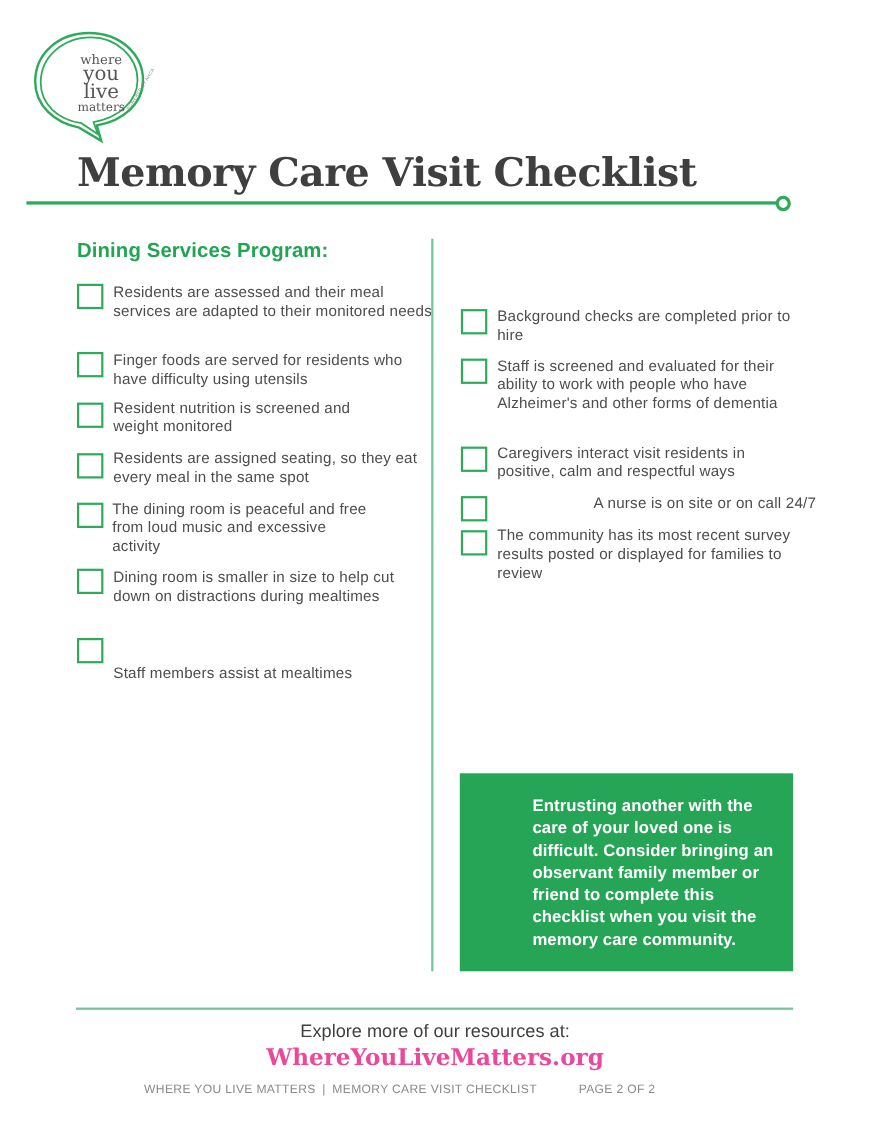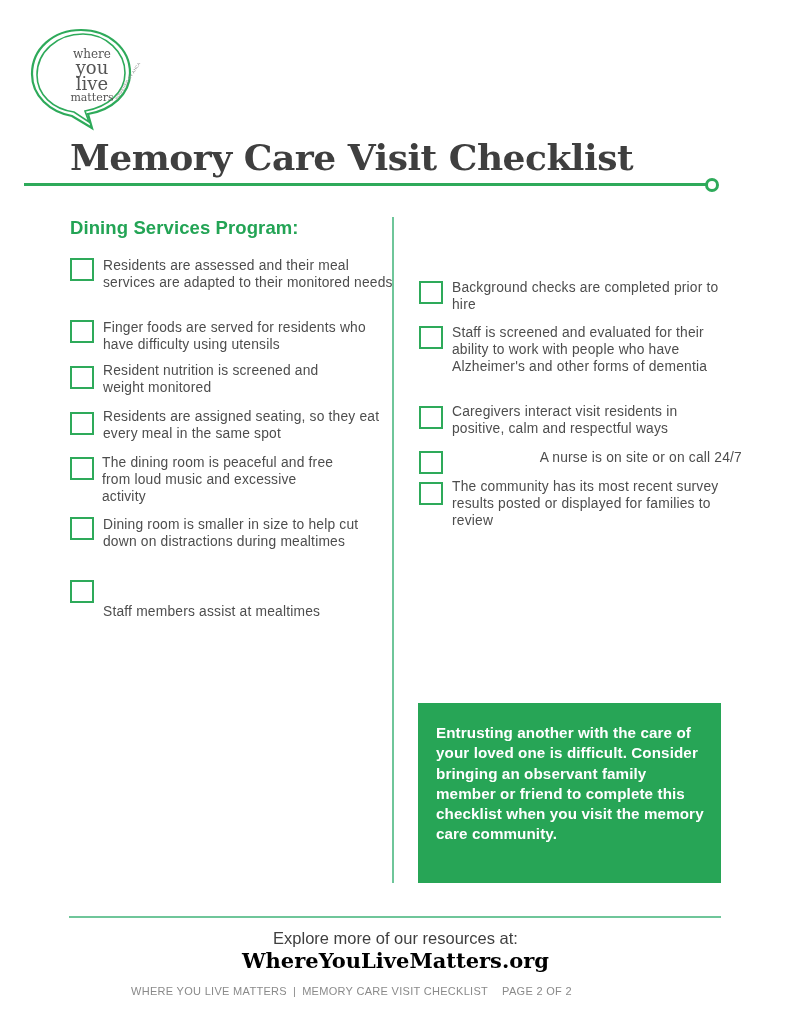--- a/index.html
+++ b/index.html
@@ -64,42 +64,43 @@
     }
 
     
     .callout {
       position: absolute; left: 418px; top: 703px; width: 303px; height: 180px;
       background: #27a556; padding: 20px 14px 0 18px;
     }
     .callout-text {
       font-weight: bold; font-size: 15.2px; line-height: 20.3px; color: #ffffff;
       letter-spacing: 0.1px;
+      margin-left: 48px;
     }
 
     
     .footer-rule {
       position: absolute; left: 69px; top: 916px; width: 652px; height: 2px;
       background: #6fc69a;
     }
     .footer-explore {
       position: absolute; left: 0; top: 929px; width: 791px; text-align: center;
       font-size: 16.5px; color: #3f3f3f;
     }
     .footer-url {
       position: absolute; left: 0; top: 948px; width: 791px; text-align: center;
       font-family: "DejaVu Serif", "Liberation Serif", serif;
-      font-weight: bold; font-size: 21px; color: #000000;
+      font-weight: bold; font-size: 21px; color: #ec4899;
     }
     .footer-meta {
       position: absolute; left: 131px; top: 985px; font-size: 11px; color: #8a8a8a;
       letter-spacing: 0.3px; white-space: nowrap;
     }
     .footer-meta .sep { margin: 0 6px; }
-    .footer-meta .page-num { margin-left: 14px; }
+    .footer-meta .page-num { margin-left: 38px; }
   </style>
 </head>
 <body>
 
 <div class="page">
 
   <div class="logo">
     <svg width="110" height="106" viewBox="0 0 110 106">
       <path d="M55 4 C27 4 6 23 6 48 C6 70 24 86 46 90 L66 102 L62 88 C86 84 104 68 104 47 C104 23 83 4 55 4 Z" fill="none" stroke="#2eaa5a" stroke-width="2.2"></path>
       <path d="M57 8 C31 8 11 26 11 49 C11 69 27 83 48 86 L63 96 L59 85 C82 81 99 66 99 47 C99 26 80 8 57 8 Z" fill="none" stroke="#2eaa5a" stroke-width="1.6"></path>

